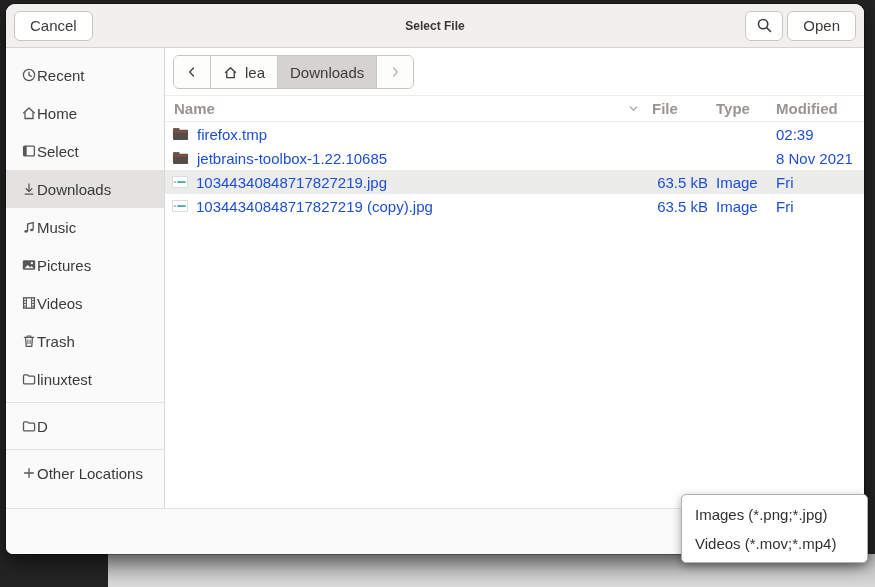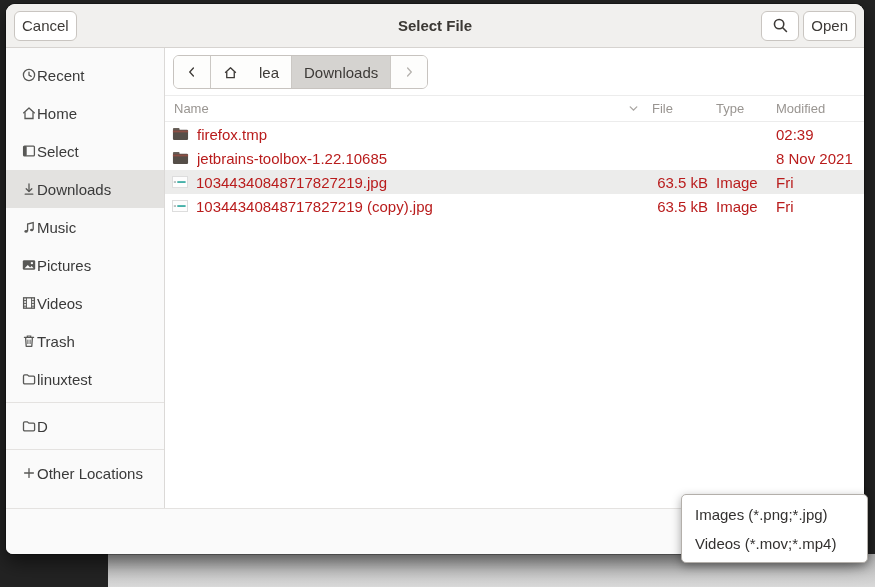--- a/index.html
+++ b/index.html
@@ -20,24 +20,24 @@
     background:#ffffff; border-radius:9px 9px 7px 7px;
     box-shadow:0 0 0 1px rgba(0,0,0,.28), 0 8px 20px rgba(0,0,0,.55);
     display:flex; flex-direction:column; overflow:hidden;
   }
   .headerbar {
     flex:none; height:44px; background:#f1f0ee; border-bottom:1px solid #d6d3d0;
     display:flex; align-items:center; padding:0 8px; position:relative;
   }
   .hb-title {
     position:absolute; left:0; right:0; text-align:center;
-    font-size:15px; font-weight:700; color:#3b3834; pointer-events:none;
+    font-size:12px; font-weight:700; color:#3b3834; pointer-events:none;
   }
   .btn {
-    height:30px; padding:0 7px; background:#ffffff; border:1px solid #c9c5c1;
+    height:30px; padding:0 15px; background:#ffffff; border:1px solid #c9c5c1;
     border-radius:6px; font-size:15px; color:#3d3a37; display:inline-flex;
     align-items:center; justify-content:center; position:relative; z-index:1;
   }
   .icon-btn { width:38px; padding:0; }
   .hb-right { margin-left:auto; display:flex; gap:4px; position:relative; z-index:1; }
   
   .dialog-body { flex:1; display:flex; min-height:0; }
   .sidebar {
     flex:none; width:159px; background:#fafafa; border-right:1px solid #dbd9d7;
     padding-top:8px; overflow:hidden;
@@ -50,40 +50,40 @@
   .side-item svg { flex:none; }
   .side-sep { height:1px; background:#e4e2e0; margin:4px 0; }
   .main { flex:1; min-width:0; display:flex; flex-direction:column; background:#fff; }
   
   .pathbar { flex:none; padding:7px 8px 6px 8px; }
   .crumbs {
     display:inline-flex; height:34px; border:1px solid #c7c3bf; border-radius:6px;
     overflow:hidden; background:#fff;
   }
   .crumb {
-    display:flex; align-items:center; gap:21px; padding:0 12px; font-size:15px;
+    display:flex; align-items:center; gap:7px; padding:0 12px; font-size:15px;
     color:#3d3a37; border-right:1px solid #cbc8c4; background:#fdfdfc;
   }
   .crumb:last-child { border-right:none; }
   .crumb.active { background:#d5d3d0; }
   .crumb.nav { padding:0 11px; }
   
   .listhead {
     flex:none; display:grid; grid-template-columns:1fr 64px 68px 80px;
     align-items:center; height:27px; padding-right:8px;
     border-top:1px solid #ececec; border-bottom:1px solid #ececec;
-    font-size:13px; font-weight:400; color:#999591;
+    font-size:15px; font-weight:700; color:#999591;
   }
   .lh-name { padding-left:9px; display:flex; align-items:center; justify-content:space-between; padding-right:4px; }
   .lh-size, .lh-type { padding-left:8px; }
   
   .rows { flex:1; overflow:hidden; }
   .row {
     display:grid; grid-template-columns:1fr 64px 68px 80px; align-items:center;
-    height:24px; padding-right:8px; font-size:15px; color:#b91c1c;
+    height:24px; padding-right:8px; font-size:15px; color:#1d4ed8;
   }
   .row.selected { background:#ececeb; }
   .cell-name { display:flex; align-items:center; gap:8px; padding-left:7px; min-width:0; }
   .cell-name span { white-space:nowrap; overflow:hidden; }
   .cell-size { text-align:right; }
   .cell-type { padding-left:8px; }
   .row svg { flex:none; }
   
   .bottombar { flex:none; height:46px; background:#fafafa; border-top:1px solid #e4e2e0; }
   

